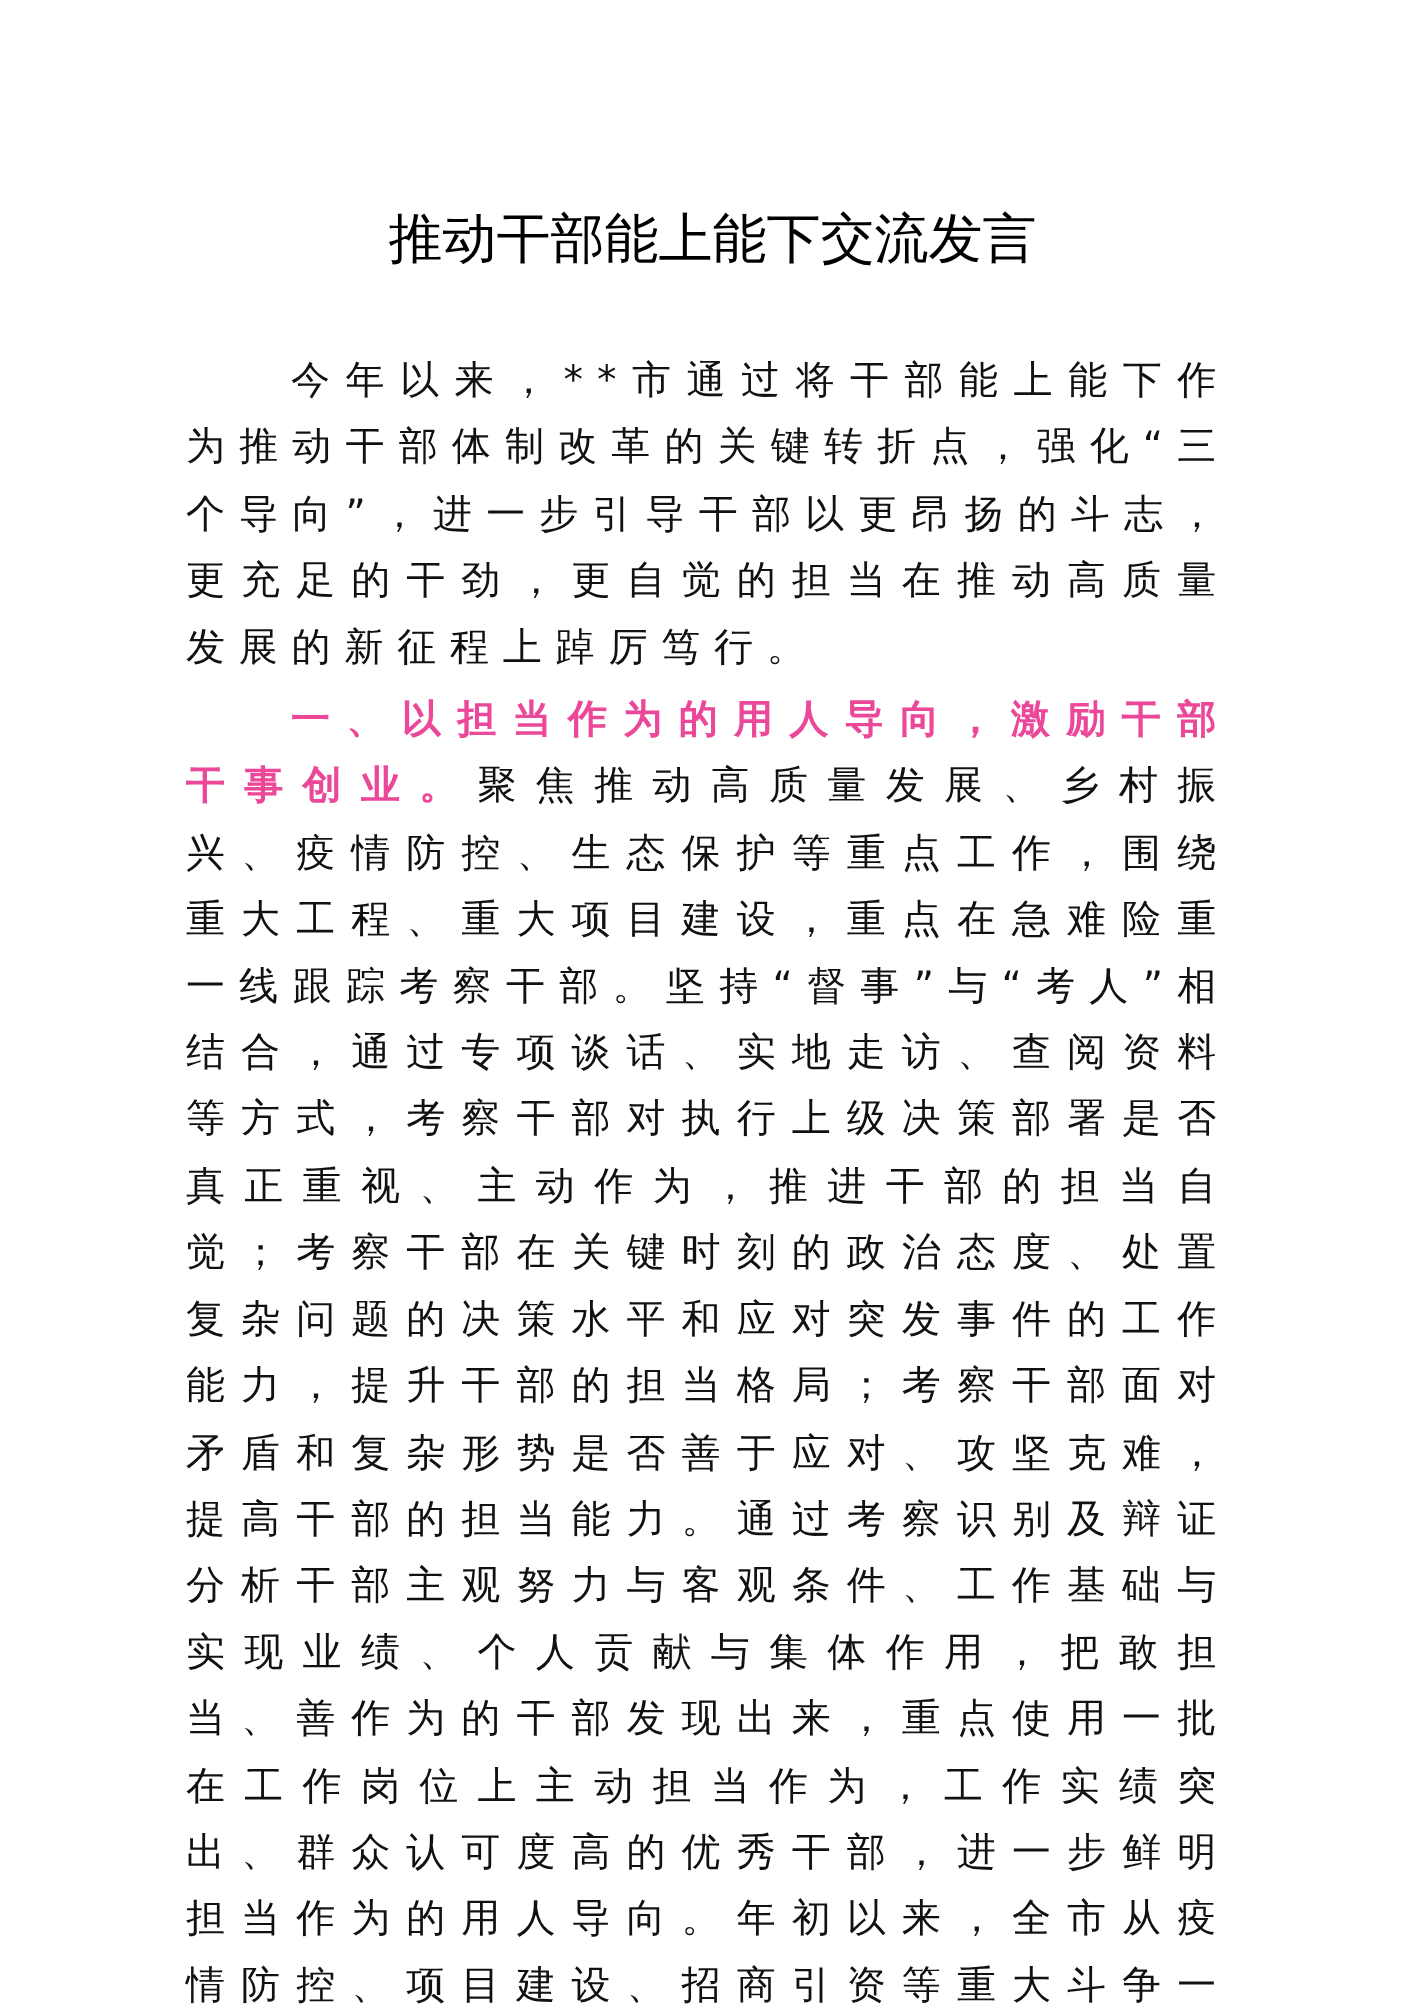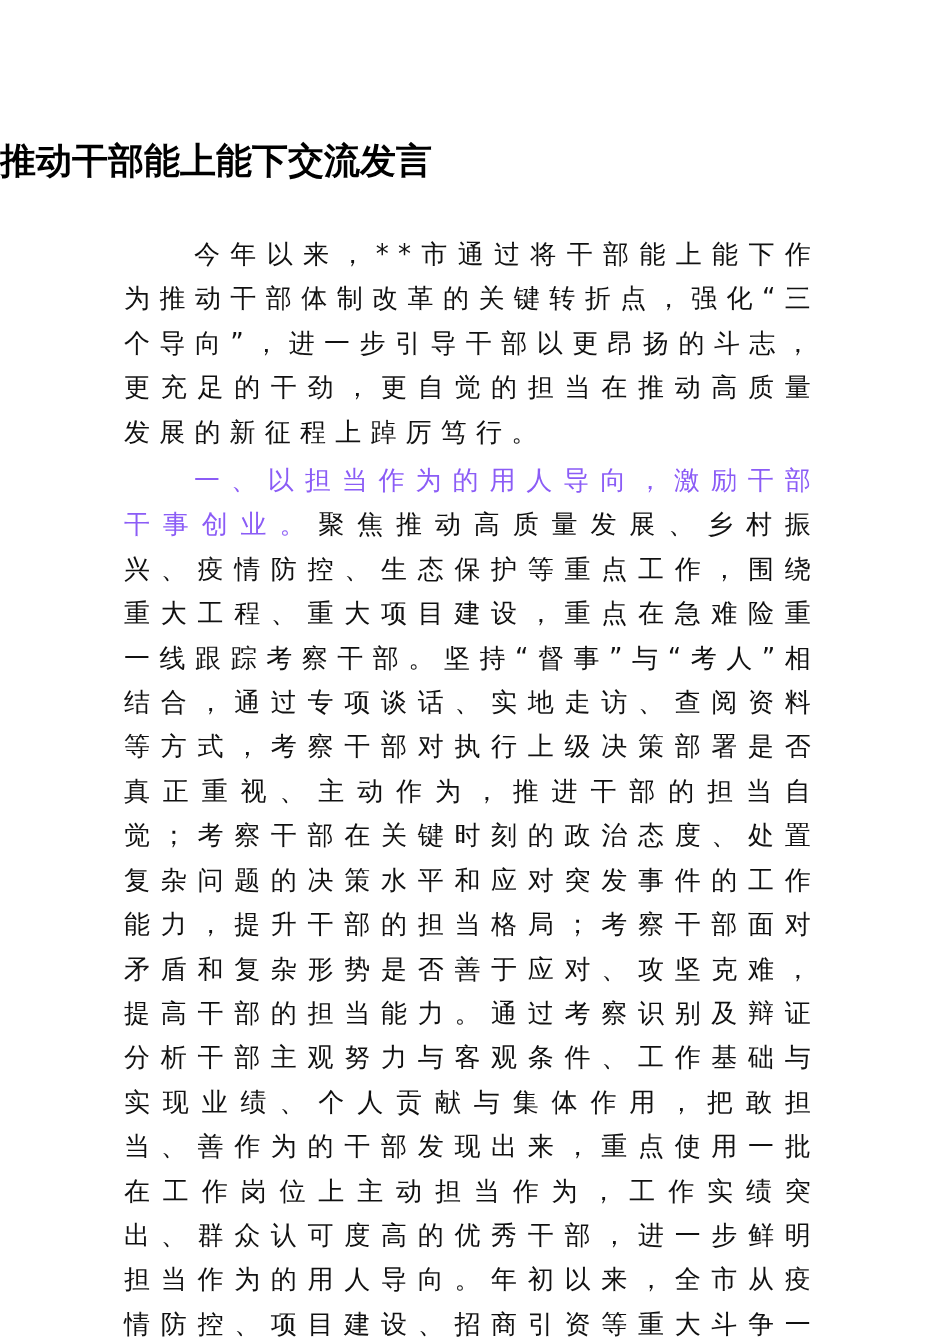--- a/index.html
+++ b/index.html
@@ -1,31 +1,31 @@
 <!DOCTYPE html>
 <html><head>
 <meta charset="utf-8">
 <style>
   html, body { margin: 0; padding: 0; background: #ffffff; }
   body { width: 950px; height: 1344px; position: relative; overflow: hidden; }
   .page { position: absolute; left: 0; top: 0; width: 950px; height: 1344px; background: #fff; }
   .title {
-    position: absolute; left: 0; top: 130px; width: 950px; text-align: left;
+    position: absolute; left: 0; top: 130px; width: 950px; text-align: center;
     font-family: "DejaVu Serif", "Liberation Serif", serif;
-    font-weight: bold; font-size: 36px; line-height: 60px; color: #000;
+    font-weight: normal; font-size: 36px; line-height: 60px; color: #000;
     letter-spacing: 0px;
   }
   .body {
     position: absolute; left: 120px; top: 228px; width: 704px;
     font-family: "DejaVu Sans", "Liberation Sans", sans-serif;
     font-size: 26px; line-height: 44.4px; color: #111;
     letter-spacing: 9.2px; text-align: justify;
   }
   .body p { margin: 4px; text-indent: 70px; }
-  .heading { font-weight: normal; color: #8b5cf6; }
+  .heading { font-weight: bold; color: #ec4899; }
 </style>
 </head>
 <body>
 
 <div class="page">
   <div class="title">推动干部能上能下交流发言</div>
 
   <div class="body">
     <p>
       <span class="heading"></span><span>今年以来，**市通过将干部能上能下作为推动干部体制改革的关键转折点，强化“三个导向”，进一步引导干部以更昂扬的斗志，更充足的干劲，更自觉的担当在推动高质量发展的新征程上踔厉笃行。</span>

